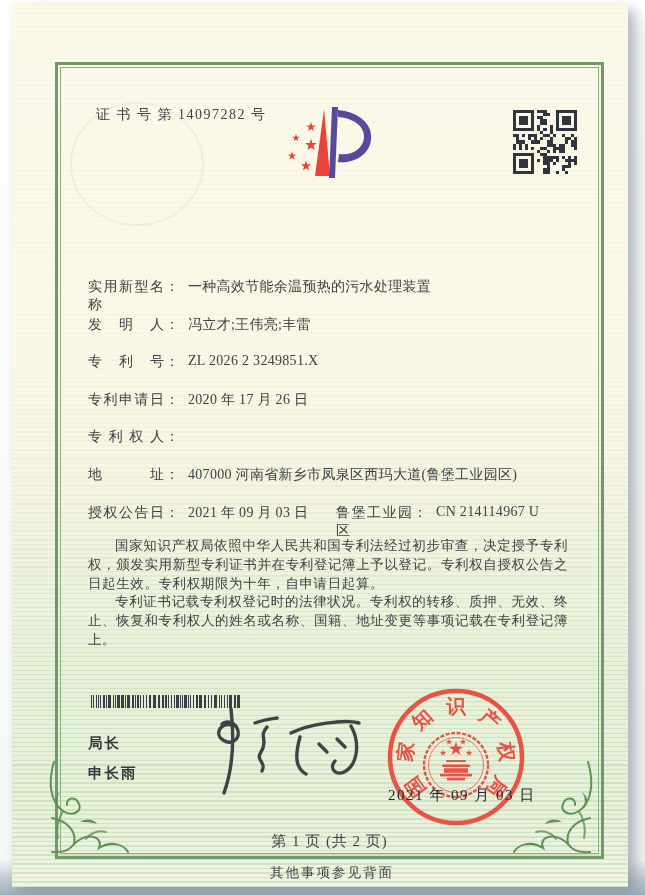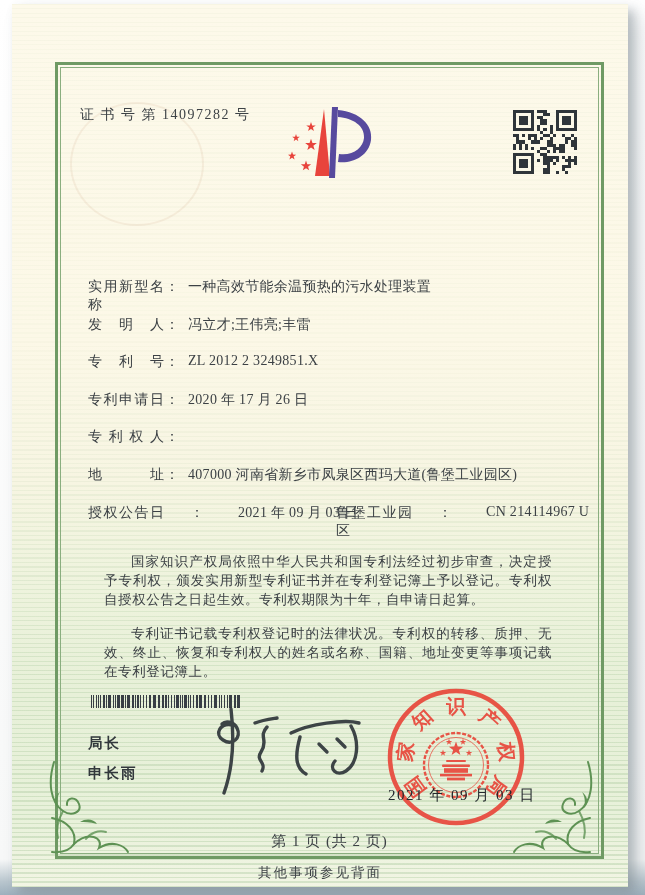--- a/index.html
+++ b/index.html
@@ -10,46 +10,46 @@
     box-shadow:6px 6px 10px rgba(120,130,138,.45),14px 12px 20px rgba(140,150,158,.25);}
   .texture{position:absolute;inset:0;pointer-events:none;
     background:repeating-linear-gradient(180deg,rgba(139,182,128,.28) 0 1px,transparent 1px 4.5px);
     -webkit-mask-image:linear-gradient(180deg,rgba(0,0,0,.18) 0%,rgba(0,0,0,.12) 42%,rgba(0,0,0,.45) 62%,rgba(0,0,0,.8) 76%,#000 100%);
     mask-image:linear-gradient(180deg,rgba(0,0,0,.18) 0%,rgba(0,0,0,.12) 42%,rgba(0,0,0,.45) 62%,rgba(0,0,0,.8) 76%,#000 100%);}
   .watermark{position:absolute;left:58px;top:98px;width:130px;height:120px;border-radius:50%;
     border:2px solid rgba(205,165,125,.14);}
   .frame{position:absolute;left:43px;top:58px;width:549px;height:797px;box-sizing:border-box;
     border:3px solid #6f9a64;}
   .frame-inner{position:absolute;inset:2px;border:1px solid #8aae7f;}
-  .cert-no{position:absolute;left:68px;top:102px;font-size:14px;color:#3d4246;letter-spacing:1.5px;}
+  .cert-no{position:absolute;left:84px;top:102px;font-size:14px;color:#3d4246;letter-spacing:1.5px;}
   .logo{position:absolute;left:276px;top:99px;width:88px;height:76px;}
   .qr{position:absolute;left:501px;top:106px;width:64px;height:64px;}
   .title{position:absolute;left:43px;width:549px;top:190px;text-align:center;
     font-size:34px;font-weight:600;color:#394044;letter-spacing:13px;text-indent:13px;}
   .fields{position:absolute;left:76px;top:272px;width:500px;font-size:14px;color:#3c4145;}
   .frow{display:flex;align-items:flex-start;height:37.6px;padding-top:2px;box-sizing:border-box;}
   .flabel{display:inline-block;width:76px;text-align:justify;text-align-last:justify;flex:none;}
   .fcolon{flex:none;margin:0 9px 0 1px;}
   .fvalue{white-space:nowrap;letter-spacing:.3px;}
-  .gpair{display:flex;flex:none;gap:25px;}
+  .gpair{display:flex;flex:none;}
   .gpair.first{width:248px;}
   .paras{position:absolute;left:76px;top:533px;width:480px;font-size:13.5px;line-height:18.8px;
     color:#3c4145;text-align:justify;letter-spacing:.6px;}
-  .paras p{margin:16px;text-indent:2em;}
+  .paras p{margin:0;text-indent:2em;}
   .barcode{position:absolute;left:79px;top:691px;width:154px;height:13px;}
   .signoff{position:absolute;left:76px;top:724px;font-family:Liberation Serif, serif;
     font-size:14.5px;font-weight:700;color:#32383c;line-height:30px;letter-spacing:2px;}
   .signature{position:absolute;left:183px;top:701px;width:170px;height:92px;}
   .seal{position:absolute;left:372px;top:681px;width:144px;height:144px;opacity:.93;}
   .seal text{font-size:19.5px;font-weight:600;fill:#e8493c;font-family:"Liberation Serif",serif;}
   .seal-date{position:absolute;left:376px;top:782px;width:170px;font-size:15px;color:#23282d;
     letter-spacing:1.5px;font-weight:500;}
   .page-num{position:absolute;left:43px;width:549px;top:828px;text-align:center;
     font-size:15px;color:#3c4145;letter-spacing:1px;}
-  .back-note{position:absolute;left:0;width:616px;top:860px;text-align:center;
+  .back-note{position:absolute;left:12px;width:616px;top:860px;text-align:center;
     font-size:13.5px;color:#3c4145;letter-spacing:2px;}
   .ornament{position:absolute;width:90px;height:95px;}
   .ornament.left{left:28px;top:756px;}
   .ornament.right{left:500px;top:756px;transform:scaleX(-1);}
 </style>
 </head>
 <body>
 
 <div class="paper">
   <div class="watermark"></div>
@@ -291,21 +291,21 @@
       <span class="fvalue">一种高效节能余温预热的污水处理装置</span>
     </div>
     <div class="frow">
       <span class="flabel">发明人</span>
         <span class="fcolon">：</span>
       <span class="fvalue">冯立才;王伟亮;丰雷</span>
     </div>
     <div class="frow">
       <span class="flabel">专利号</span>
         <span class="fcolon">：</span>
-      <span class="fvalue">ZL 2012 2 3249851.X</span>
+      <span class="fvalue">ZL 2026 2 3249851.X</span>
     </div>
     <div class="frow">
       <span class="flabel">专利申请日</span>
         <span class="fcolon">：</span>
       <span class="fvalue">2020 年 17 月 26 日</span>
     </div>
     <div class="frow">
       <span class="flabel">专利权人</span>
         <span class="fcolon">：</span>
     </div>

